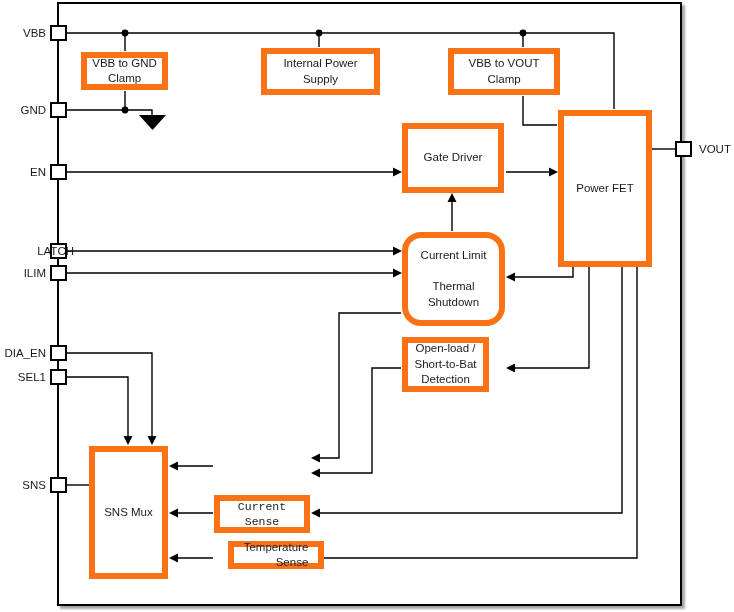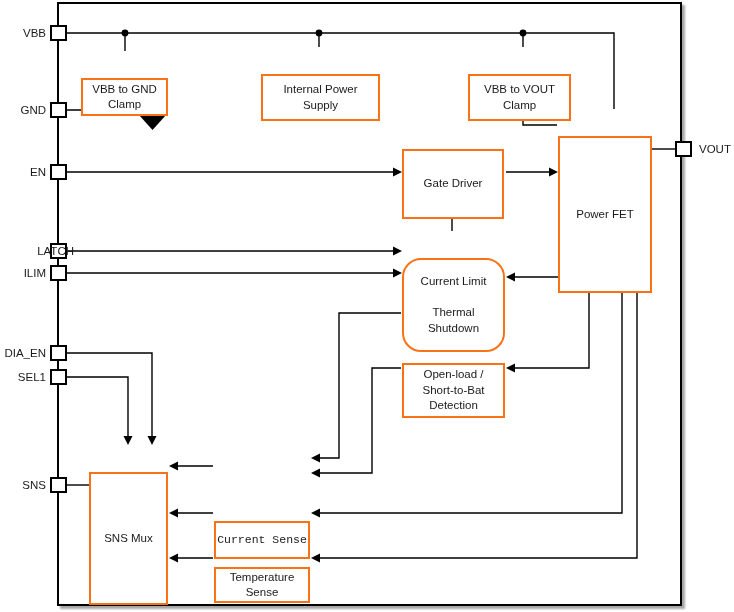--- a/index.html
+++ b/index.html
@@ -16,27 +16,26 @@
     left:57px;top:2px;width:625px;height:604px;
     border:2px solid #000;
     box-sizing:border-box;
     box-shadow:3px 3px 2px rgba(0,0,0,0.35);
     background:transparent;
   }
   #wires{position:absolute;left:0;top:0;width:734px;height:612px;}
   .block{
     position:absolute;
     box-sizing:border-box;
-    border:2px solid #f97316;
+    border:6px solid #f97316;
     background:#fff;
     display:flex;align-items:center;justify-content:center;
     text-align:center;
     font-size:11.5px;line-height:15.5px;
     white-space:pre-line;
-    margin-top:26px;
   }
   .pin{
     position:absolute;
     box-sizing:border-box;
     width:17px;height:16px;
     border:2px solid #000;
     background:#fff;
   }
   .pin-label{
     position:absolute;
@@ -103,33 +102,33 @@
       <polygon points="169,558 178,553.5 178,562.5"></polygon>
       <polygon points="152,445 147.5,436 156.5,436"></polygon>
       <polygon points="128,445 123.5,436 132.5,436"></polygon>
     </g>
   </svg>
 
   <div class="block" style="left:81px;top:52px;width:87px;height:38px;">VBB to GND
 Clamp</div>
   <div class="block" style="left:261px;top:48px;width:119px;height:47px;">Internal Power
 Supply</div>
-  <div class="block" style="left:468px;top:48px;width:103px;height:47px;">VBB to VOUT
+  <div class="block" style="left:448px;top:48px;width:112px;height:47px;">VBB to VOUT
 Clamp</div>
   <div class="block" style="left:402px;top:123px;width:102px;height:70px;">Gate Driver</div>
   <div class="block" style="left:558px;top:110px;width:94px;height:157px;">Power FET</div>
   <div class="block" style="left:402px;top:232px;width:103px;height:94px;border-radius:19px;">Current Limit
 
 Thermal
 Shutdown</div>
-  <div class="block" style="left:402px;top:337px;width:103px;height:55px;">Open-load /
+  <div class="block" style="left:402px;top:337px;width:87px;height:55px;">Open-load /
 Short-to-Bat
 Detection</div>
   <div class="block" style="left:214px;top:495px;width:96px;height:38px;font-family:Liberation Mono, monospace;">Current Sense</div>
-  <div class="block" style="left:214px;top:541px;width:96px;height:36px;">Temperature
+  <div class="block" style="left:228px;top:541px;width:96px;height:28px;text-align:right;">Temperature
 Sense</div>
   <div class="block" style="left:89px;top:446px;width:79px;height:133px;">SNS Mux</div>
 
   <div class="pin" style="left:50px;top:25px;"></div>
   <div class="pin" style="left:50px;top:102px;"></div>
   <div class="pin" style="left:50px;top:164px;"></div>
   <div class="pin" style="left:50px;top:243px;"></div>
   <div class="pin" style="left:50px;top:265px;"></div>
   <div class="pin" style="left:50px;top:345px;"></div>
   <div class="pin" style="left:50px;top:369px;"></div>

